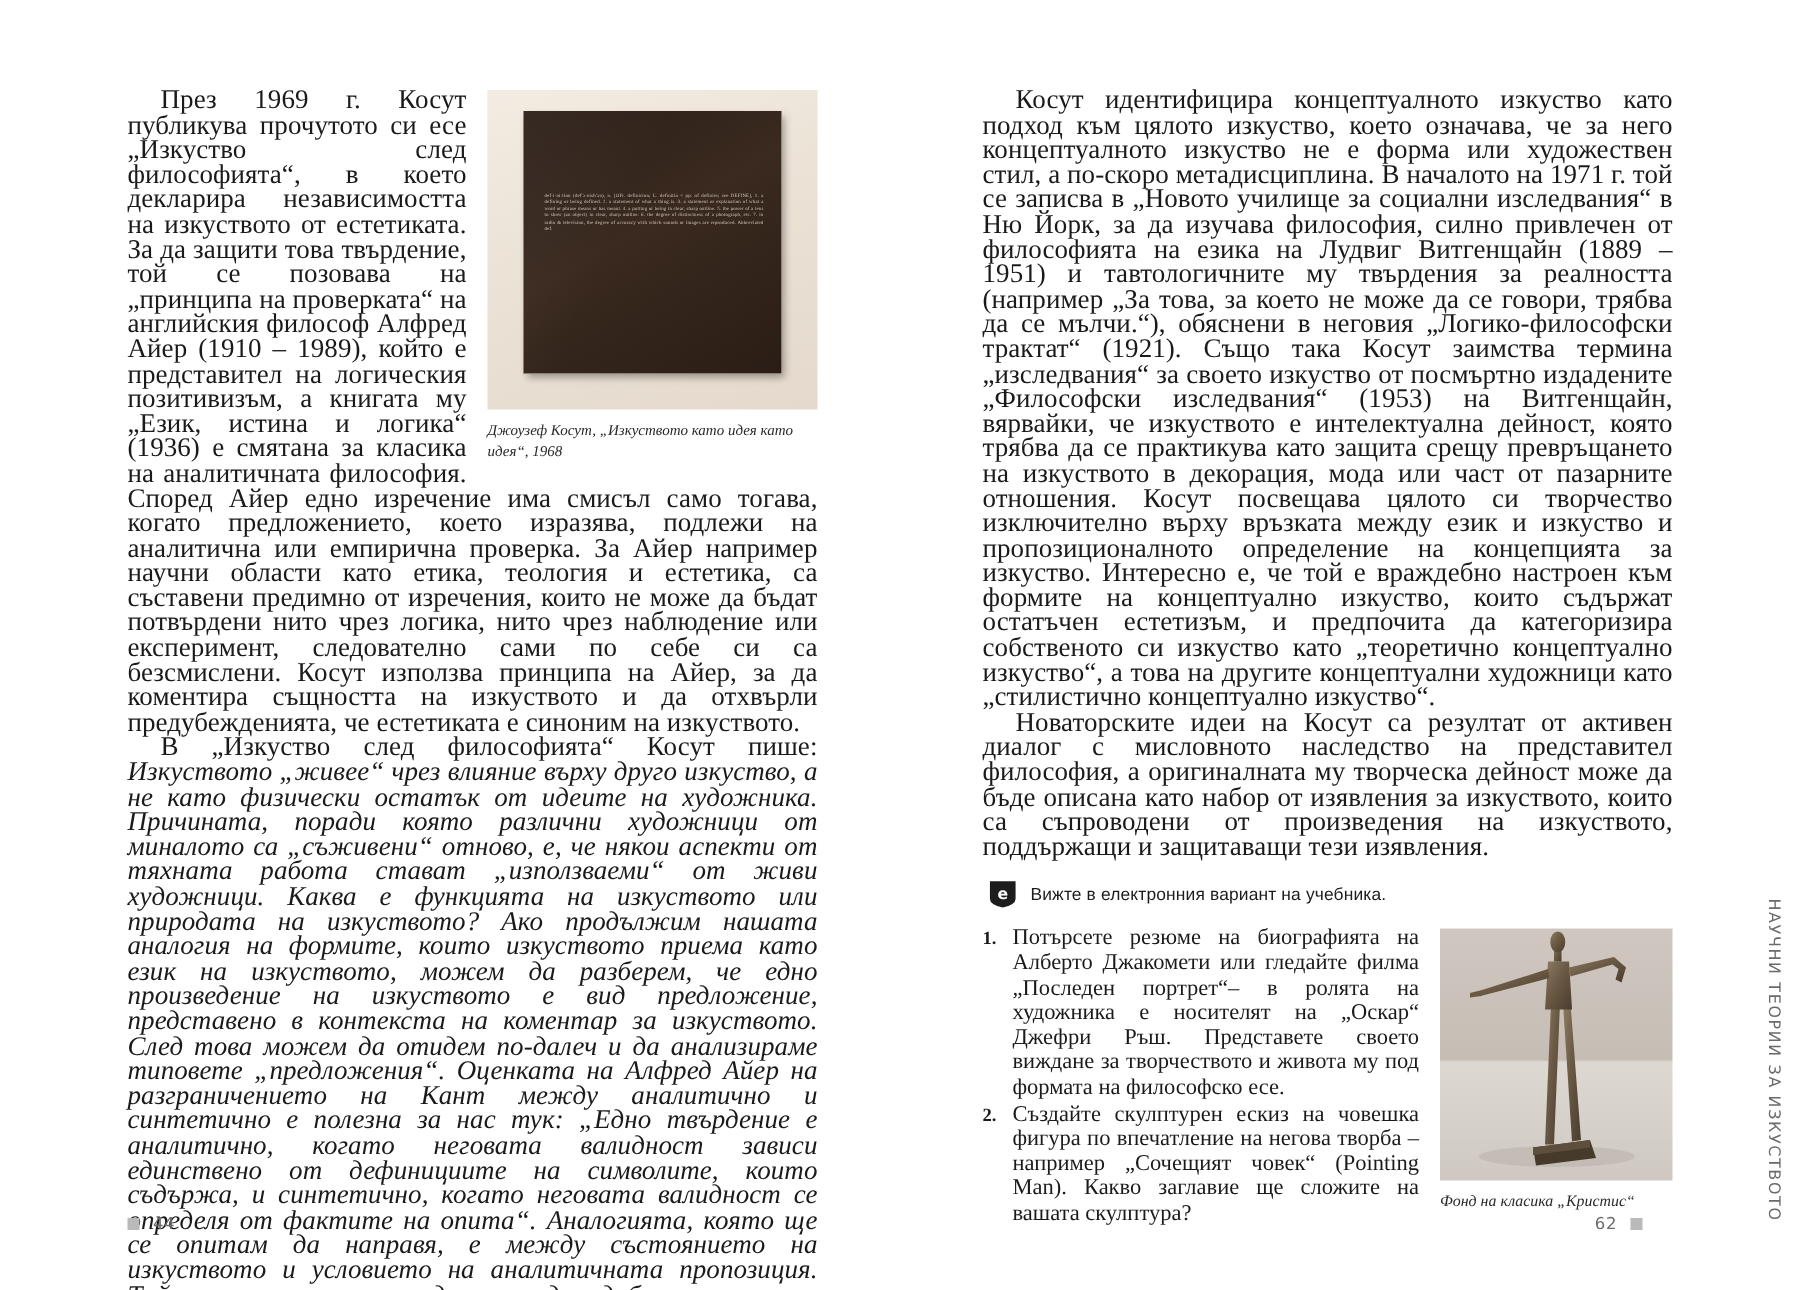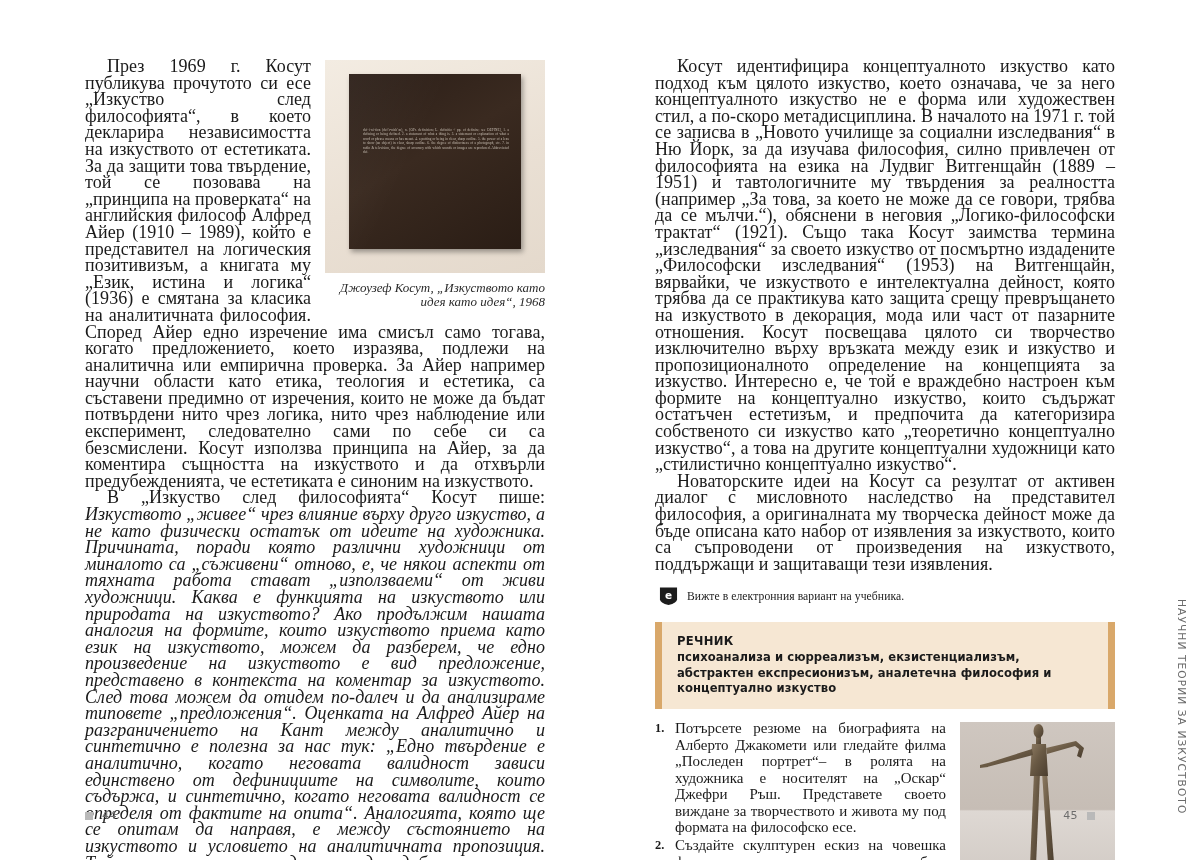--- a/index.html
+++ b/index.html
@@ -61,38 +61,38 @@
     color:#d8cfc4;
     font-family:"Liberation Serif", serif;
     font-size:3.25px;
     line-height:4.4px;
     text-align:justify;
     letter-spacing:0.12px;
     opacity:0.93;
   }
   .fig-caption{
     font-style:italic;
-    font-size:13px;
+    font-size:10px;
     line-height:13.5px;
     color:#2a2a2a;
     margin-top:8px;
-    text-align:right;
+    text-align:left;
   }
 
   
   .ebook-row{
     display:flex;align-items:center;gap:9px;
     margin:14px 0 0 4px;
   }
   .ebook-icon{
     width:19px;height:20px;flex:0 0 auto;
     display:block;
   }
   .ebook-text{
-    font-family:Liberation Serif, serif;
+    font-family:Liberation Sans, sans-serif;
     font-size:11.6px;
     color:#1b1b1b;
     letter-spacing:0.1px;
   }
 
   
   .glossary{
     margin-top:16px;
     position:relative;
     background:#f6e7d3;
@@ -244,26 +244,20 @@
     <p class="body-text" style="margin-top:0;">Новаторските идеи на Косут са резултат от активен диалог с мисловното наследство на представител философия, а оригиналната му творческа дейност може да бъде описана като набор от изявления за изкуството, които са съпроводени от произведения на изкуството, поддържащи и защитаващи тези изявления.</p>
 
     <div class="ebook-row">
       <svg class="ebook-icon" viewBox="0 0 40 42">
         <path d="M2 3 H38 V28 Q38 36 20 40 Q2 36 2 28 Z" fill="#1c1c1c"></path>
         <text x="20" y="28" font-family="DejaVu Sans, sans-serif" font-size="22" font-weight="bold" fill="#ffffff" text-anchor="middle">e</text>
       </svg>
       <span class="ebook-text">Вижте в електронния вариант на учебника.</span>
     </div>
 
-    <div class="glossary">
-      <div class="glossary-bar left"></div>
-      <div class="glossary-bar right"></div>
-      <div class="glossary-title">РЕЧНИК</div>
-      <div class="glossary-terms">психоанализа и сюрреализъм, екзистенциализъм, абстрактен експресионизъм, аналетечна философия и концептуално изкуство</div>
-    </div>
 
 
     <div class="practice-body clearfix">
 
       <div class="sculpt-figure">
         <div class="sculpt-frame">
           <svg width="155" height="168" viewBox="0 0 155 168">
             <defs>
               <linearGradient id="bronze" x1="0" y1="0" x2="1" y2="1">
                 <stop offset="0%" stop-color="#8e7b62"></stop>
@@ -293,20 +287,20 @@
         <div class="sculpt-caption">Фонд на класика „Кристис“</div>
       </div>
 
       <ol class="tasks">
         <li>Потърсете резюме на биографията на Алберто Джакомети или гледайте филма „Последен портрет“– в ролята на художника е носителят на „Оскар“ Джефри Ръш. Представете своето виждане за творчеството и живота му под формата на философско есе.</li>
         <li>Създайте скулптурен ескиз на човешка фигура по впечатление на негова творба – например „Сочещият човек“ (Pointing Man). Какво заглавие ще сложите на вашата скулптура?</li>
       </ol>
     </div>
 
     <div class="folio folio-right">
-      <span>45</span>
+      <span>62</span>
       <span class="sq"></span>
     </div>
 
     <div class="side-tab">НАУЧНИ ТЕОРИИ ЗА ИЗКУСТВОТО</div>
   </div>
 
 </div>
 
 </body></html>

